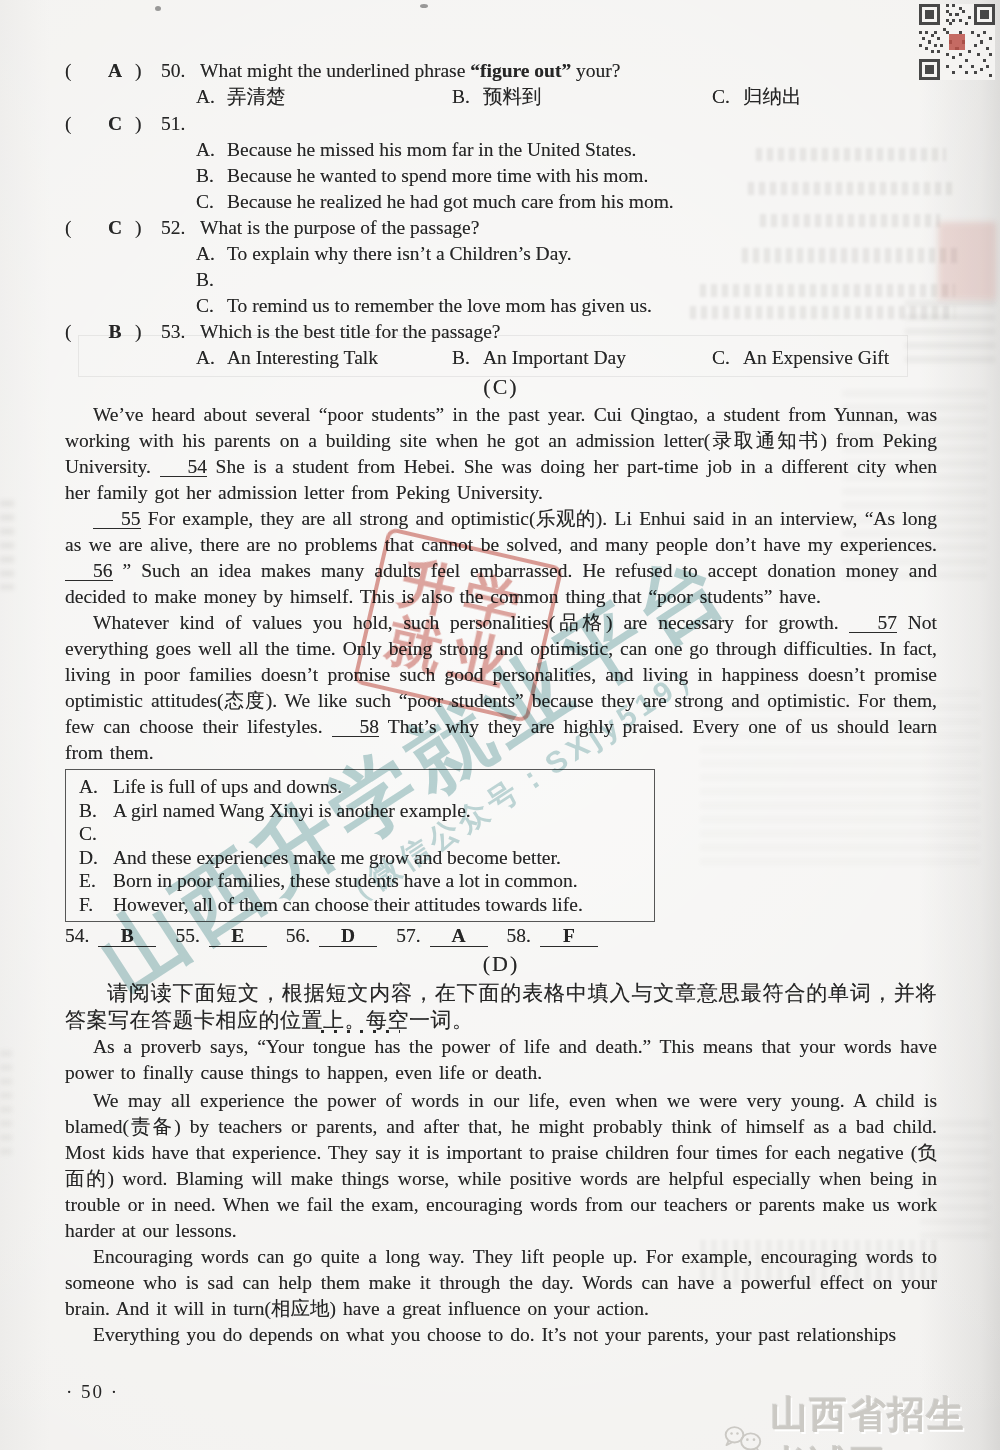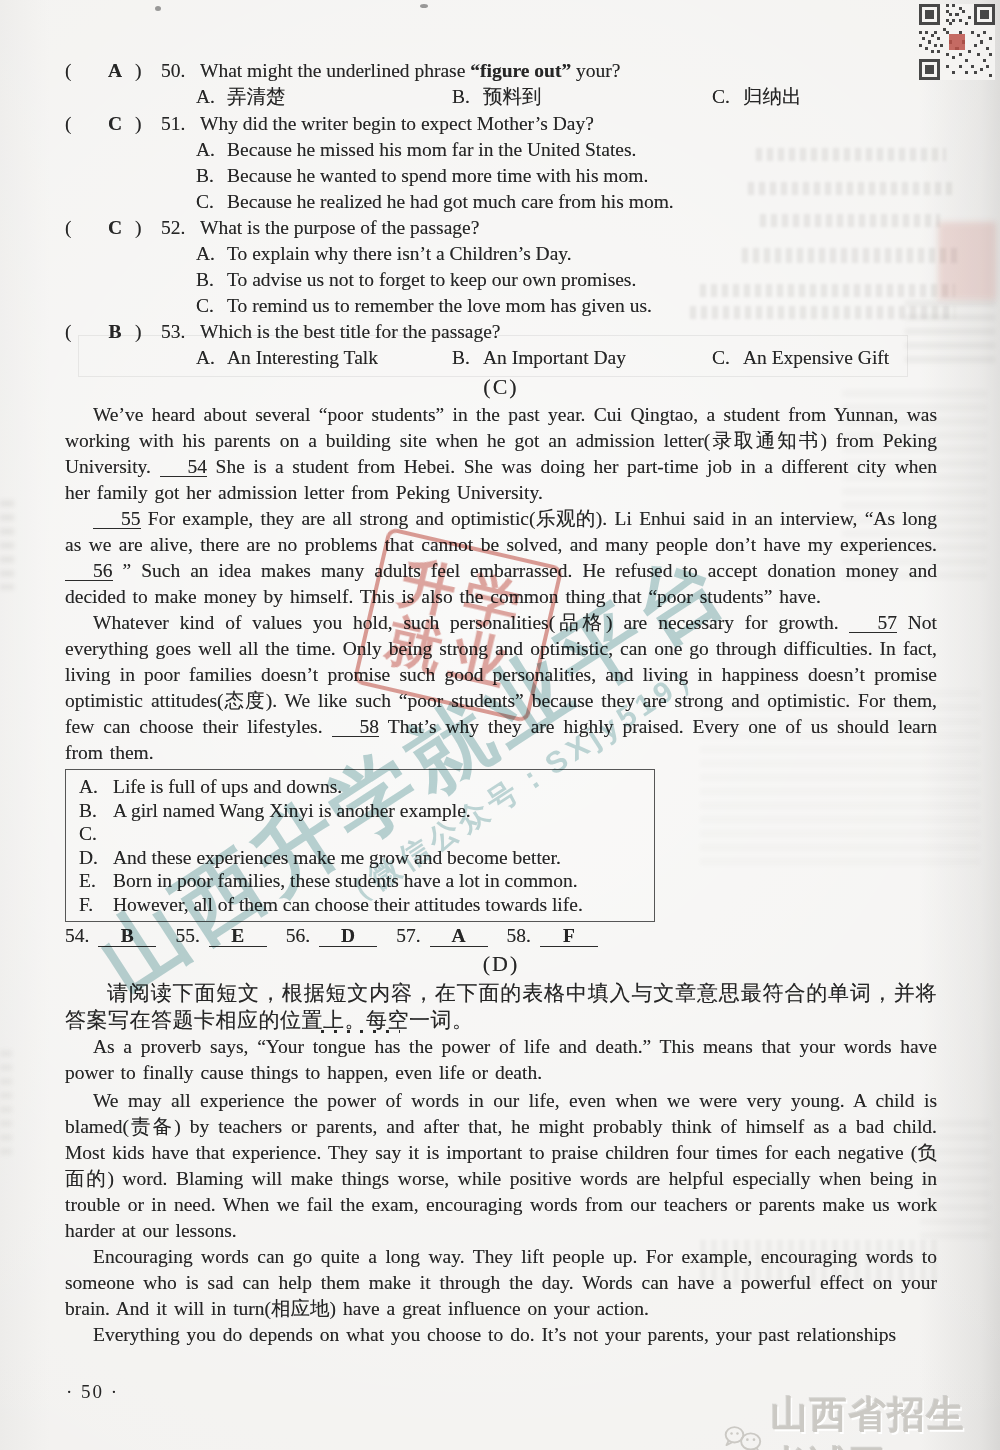--- a/index.html
+++ b/index.html
@@ -197,21 +197,20 @@
         </span>
     </div>
   </section>
 
   <section>
     <div class="qhead">
       <span class="par">(</span>
         <span class="ansletter">C</span>
         <span class="par close">)</span>
         <span class="qnum">51.</span>
-        <span class="stem">Why did the writer begin to expect Mother’s Day?</span>
     </div>
     <div class="optline">
         <span class="olabel">A.</span>
         <span>Because he missed his mom far in the United States.</span>
       </div>
     <div class="optline">
         <span class="olabel">B.</span>
         <span>Because he wanted to spend more time with his mom.</span>
       </div>
     <div class="optline">
@@ -227,21 +226,20 @@
         <span class="par close">)</span>
         <span class="qnum">52.</span>
         <span class="stem">What is the purpose of the passage?</span>
     </div>
     <div class="optline">
         <span class="olabel">A.</span>
         <span>To explain why there isn’t a Children’s Day.</span>
       </div>
     <div class="optline">
         <span class="olabel">B.</span>
-        <span>To advise us not to forget to keep our own promises.</span>
       </div>
     <div class="optline">
         <span class="olabel">C.</span>
         <span>To remind us to remember the love mom has given us.</span>
       </div>
   </section>
 
   <section>
     <div class="qhead">
       <span class="par">(</span>

